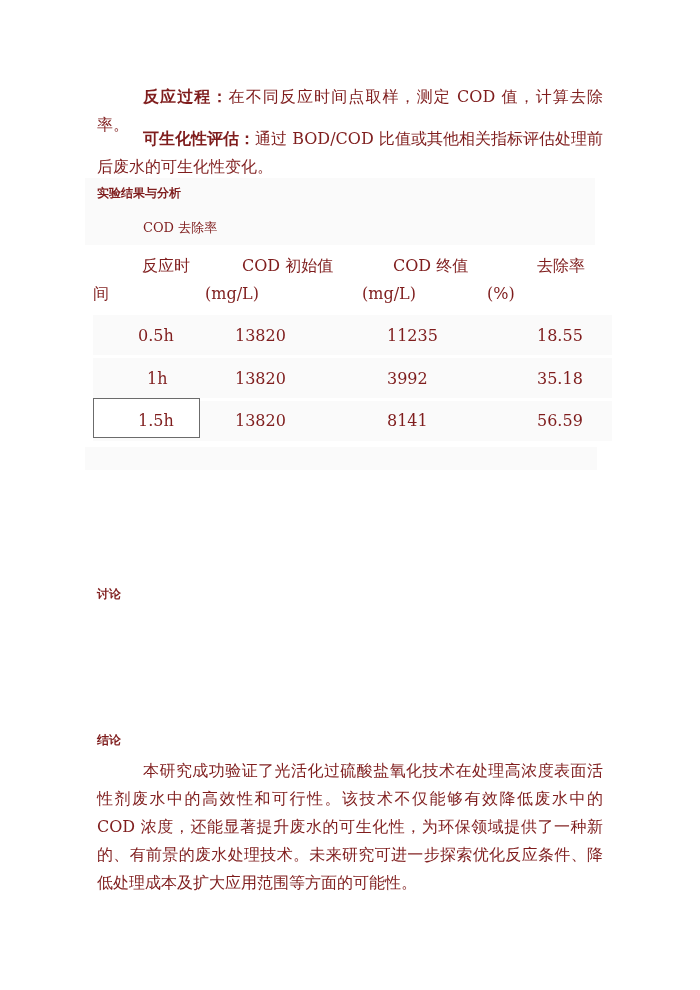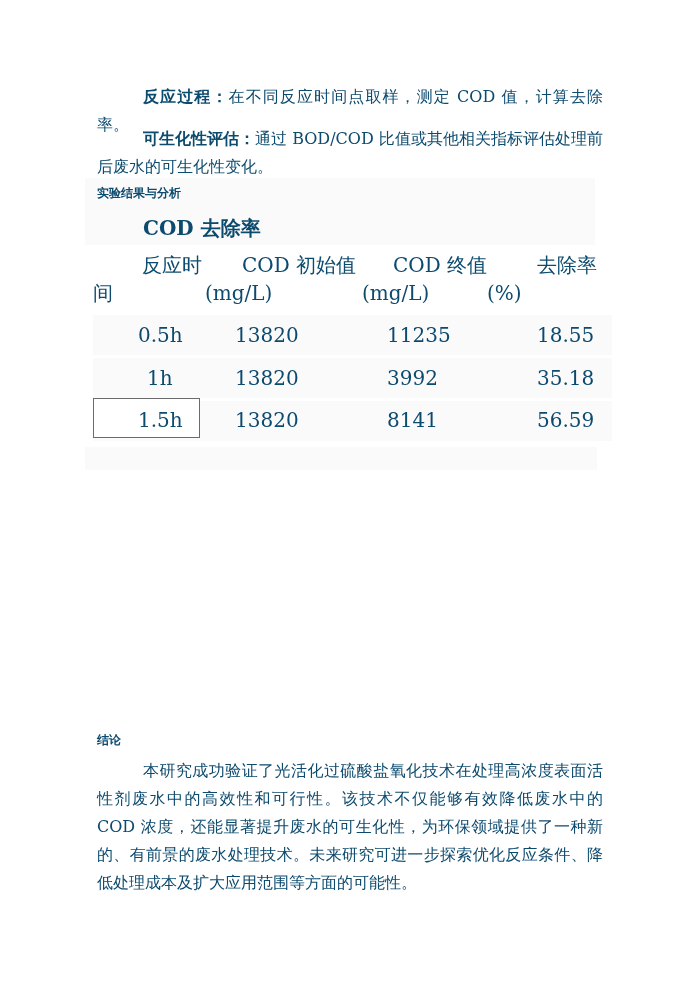--- a/index.html
+++ b/index.html
@@ -7,35 +7,35 @@
     padding: 0;
     background: #ffffff;
   }
   .page {
     position: relative;
     width: 700px;
     height: 898px;
     background: #ffffff;
     overflow: hidden;
     font-family: "DejaVu Serif", "Liberation Serif", serif;
-    color: #0c4a6e;
+    color: #7f1d1d;
   }
   .doc {
     position: absolute;
     left: 97px;
     top: 0;
     width: 506px;
     height: 990px;
     font-size: 16px;
     line-height: 28px;
   }
   .blk { position: absolute; left: 0; width: 506px; margin: 0; }
   .para { text-align: justify; text-indent: 46px; }
   .h3 { font-weight: bold; font-size: 12px; }
-  .h4 { font-weight: bold; font-size: 20px; }
+  .h4 { font-weight: normal; font-size: 13px; }
   .indent { padding-left: 46px; }
   .band {
     position: absolute;
     background: #fafafa;
     z-index: 0;
   }
   .band-results { left: 85px; top: 178px; width: 510px; height: 67px; }
   .band-bio { left: 85px; top: 447px; width: 512px; height: 23px; }
   
   .cod-table {
@@ -65,21 +65,21 @@
     border: 1.5px solid #6b6b6b;
     background: #ffffff;
     box-sizing: border-box;
     z-index: 1;
   }
   .tcell {
     position: absolute;
     white-space: nowrap;
     z-index: 2;
     line-height: 19px;
-    font-size: 20px;
+    font-size: 16px;
   }
 </style>
 </head>
 <body>
 
 <div class="page">
 
   <div class="band band-results"></div>
   <div class="band band-bio"></div>
 
@@ -88,20 +88,21 @@
     <p class="blk para" style="top:83px"><strong>反应过程：</strong><span>在不同反应时间点取样，测定 COD 值，计算去除率。</span></p>
 
     <p class="blk para" style="top:125px"><strong>可生化性评估：</strong><span>通过 BOD/COD 比值或其他相关指标评估处理前后废水的可生化性变化。</span></p>
 
     <div class="blk h3" style="top:179px">实验结果与分析</div>
 
     <div class="blk h4 indent" style="top:214px">COD 去除率</div>
 
 
 
+    <div class="blk h3" style="top:580px">讨论</div>
 
 
     <div class="blk h3" style="top:726px">结论</div>
 
     <p class="blk para" style="top:757px">本研究成功验证了光活化过硫酸盐氧化技术在处理高浓度表面活性剂废水中的高效性和可行性。该技术不仅能够有效降低废水中的 COD 浓度，还能显著提升废水的可生化性，为环保领域提供了一种新的、有前景的废水处理技术。未来研究可进一步探索优化反应条件、降低处理成本及扩大应用范围等方面的可能性。</p>
 
   </div>
 
   <div class="cod-table">
 

